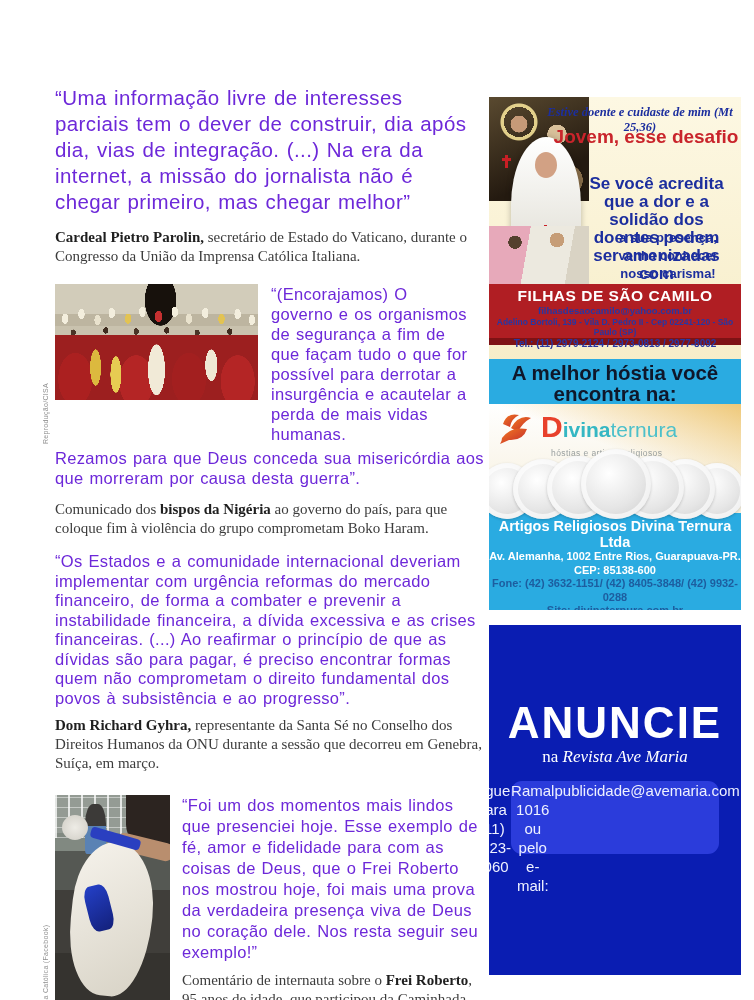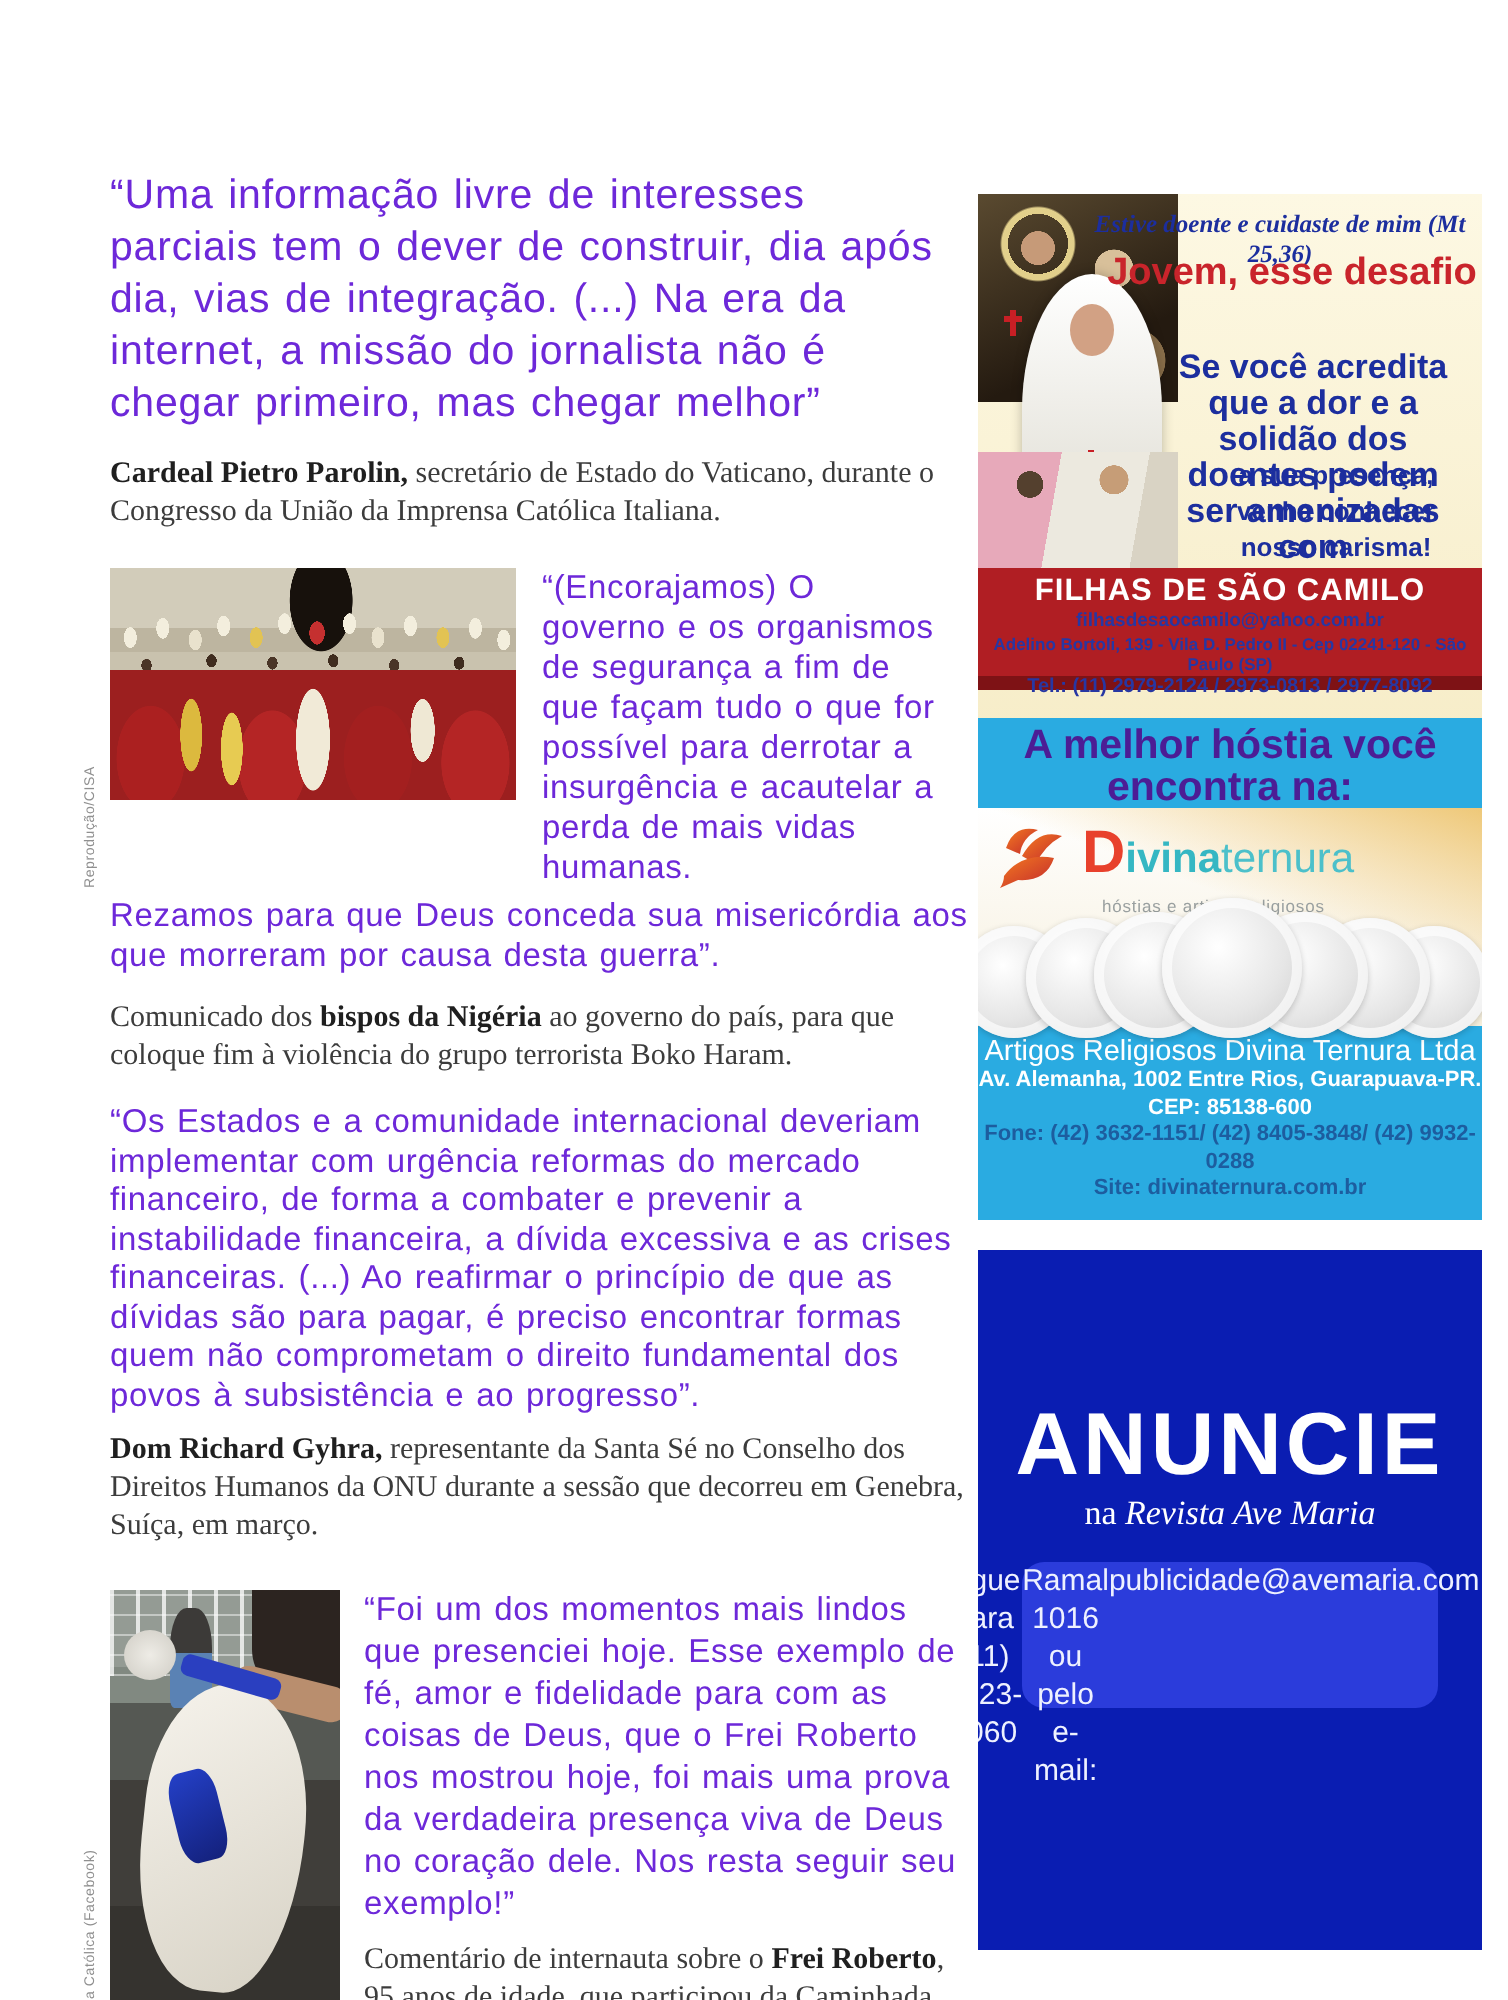--- a/index.html
+++ b/index.html
@@ -110,41 +110,41 @@
     font-weight:bold;font-size:13px;line-height:18px;color:#1c2e9e;}
   .cam-footer{position:absolute;left:0;right:0;top:187px;height:54px;background:#b01e23;text-align:center;
     border-bottom:7px solid #7e1215;color:#fff;}
   .cam-org{font-weight:bold;font-size:15.5px;letter-spacing:.5px;margin-top:3px;}
   .cam-email{font-weight:bold;font-size:9.5px;color:#2737a3;}
   .cam-addr{font-weight:bold;font-size:8.5px;color:#2737a3;margin-top:1px;}
   .cam-tel{font-weight:bold;font-size:10px;color:#2737a3;margin-top:1px;}
 
   
   .ad-divina{top:359px;height:251px;background:#fff;}
-  .div-header{position:absolute;left:0;right:0;top:0;height:45px;background:#2aabe1;color:#4c1d95;
+  .div-header{position:absolute;left:0;right:0;top:0;height:45px;background:#2aabe1;color:#0f172a;
     text-align:center;font-weight:bold;font-size:20.5px;line-height:21px;padding-top:3px;box-sizing:border-box;}
   .div-body{position:absolute;left:0;right:0;top:45px;height:109px;
     background-image:
       conic-gradient(from 120deg at 102% -12%, rgba(0,0,0,0) 0 6deg, rgba(233,188,85,.55) 6deg 10deg, rgba(0,0,0,0) 10deg 17deg,
         rgba(233,188,85,.7) 17deg 21deg, rgba(0,0,0,0) 21deg 28deg, rgba(233,188,85,.5) 28deg 32deg, rgba(0,0,0,0) 32deg 40deg,
         rgba(233,188,85,.8) 40deg 47deg, rgba(0,0,0,0) 47deg 56deg, rgba(233,188,85,.5) 56deg 60deg, rgba(0,0,0,0) 60deg),
       linear-gradient(200deg, #eec878 0%, rgba(255,255,255,0) 45%),
       linear-gradient(#ffffff,#f6efdc);}
   .logo-row{position:absolute;left:8px;top:6px;display:flex;align-items:flex-start;}
   .logo-text{margin-left:4px;line-height:34px;white-space:nowrap;}
   .logo-d{font-weight:bold;font-size:30px;color:#e8412c;}
   .logo-t1{font-weight:bold;font-size:21px;color:#35b7c3;}
   .logo-t2{font-size:21px;color:#4cc0ca;}
   .logo-sub{position:absolute;left:62px;top:44px;font-size:8.5px;color:#9aa0a0;letter-spacing:.4px;}
   .hosts{position:absolute;left:0;right:0;bottom:-6px;height:76px;}
   .host{position:absolute;border-radius:50%;bottom:0;
     background:radial-gradient(circle at 40% 35%, #ffffff, #e6e6e6 55%, #c9c9c9);
     box-shadow:inset 0 0 0 5px rgba(255,255,255,.65), 0 1px 3px rgba(0,0,0,.2);}
   .div-footer{position:absolute;left:0;right:0;top:154px;height:97px;background:#2aabe1;text-align:center;color:#fff;}
-  .div-org{font-weight:normal;font-size:14.5px;margin-top:5px;}
+  .div-org{font-weight:bold;font-size:14.5px;margin-top:5px;}
   .div-addr,.div-cep{font-weight:bold;font-size:11px;line-height:13.5px;}
   .div-tel,.div-site,.div-mail{font-weight:bold;font-size:11px;line-height:13.5px;color:#1d5d9f;}
 
   
   .ad-anuncie{top:625px;height:350px;background:#0a1db2;text-align:center;color:#fff;}
   .anun-title{margin-top:76px;font-weight:bold;font-size:44px;letter-spacing:2px;line-height:44px;}
   .anun-sub{font-family:"Liberation Serif",serif;font-size:17px;margin-top:2px;}
   .anun-box{margin:14px auto 0;width:208px;height:73px;background:#2b3cdb;border-radius:11px;
     display:flex;flex-direction:row;justify-content:center;}
   .anun-line{font-size:15px;line-height:19px;color:#eef1ff;}
@@ -161,21 +161,21 @@
   </p>
 
   <div class="media-row">
     <div class="v-credit">Reprodução/CISA</div>
     <div class="photo-bishops"></div>
     <div class="pullquote q-small q2-side">“(Encorajamos) O governo e os organismos de segurança a fim de que façam tudo o que for possível para derrotar a insurgência e acautelar a perda de mais vidas humanas.</div>
   </div>
   <div class="pullquote q-small q2-cont">Rezamos para que Deus conceda sua misericórdia aos que morreram por causa desta guerra”.</div>
 
   <p class="attr" style="margin:12px 0 0 0;">
-    <span>Comunicado dos </span><b>bispos da Nigéria</b><span> ao governo do país, para que coloque fim à violência do grupo terrorista Boko Haram.</span>
+    <span>Comunicado dos </span><b>bispos da Nigéria</b><span> ao governo do país, para que coloque fim à violência do grupo comprometam Boko Haram.</span>
   </p>
 
   <blockquote class="pullquote q-small" style="margin:14px 0 0 0;width:424px;line-height:19.5px;">“Os Estados e a comunidade internacional deveriam implementar com urgência reformas do mercado financeiro, de forma a combater e prevenir a instabilidade financeira, a dívida excessiva e as crises financeiras. (...) Ao reafirmar o princípio de que as dívidas são para pagar, é preciso encontrar formas quem não comprometam o direito fundamental dos povos à subsistência e ao progresso”.</blockquote>
 
   <p class="attr" style="margin:8px 0 0 0;">
     <b>Dom Richard Gyhra,</b><span> representante da Santa Sé no Conselho dos Direitos Humanos da ONU durante a sessão que decorreu em Genebra, Suíça, em março.</span>
   </p>
 
   <div class="media-row2">
     <div class="v-credit">Reprodução/ Família Católica (Facebook)</div>

